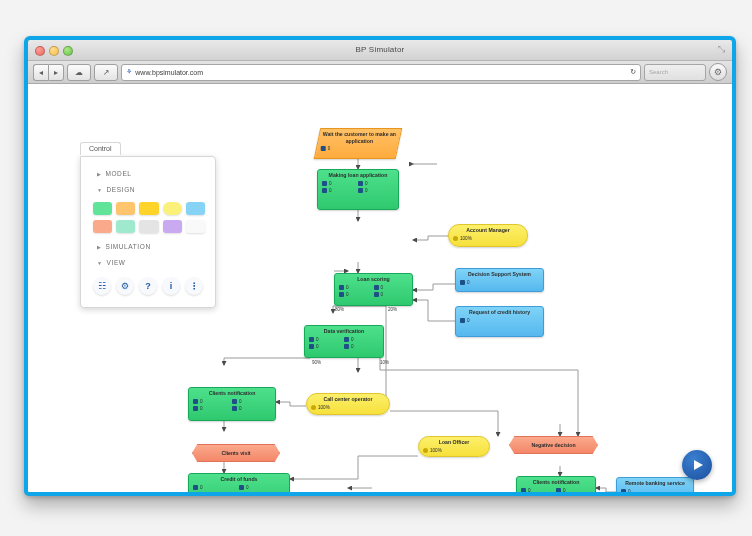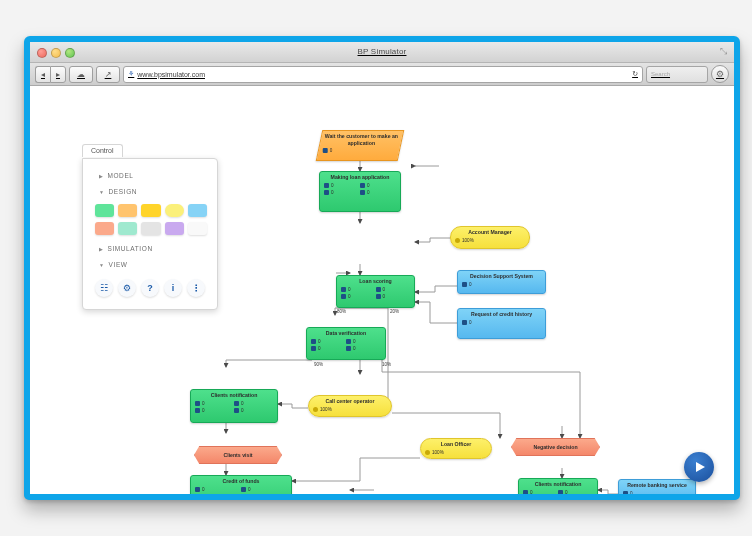--- a/index.html
+++ b/index.html
@@ -6,25 +6,24 @@
   body{
     width:752px;height:536px;overflow:hidden;
     background:#f3f3f3;
     font-family:"Liberation Sans","DejaVu Sans",sans-serif;
     -webkit-font-smoothing:antialiased;
   }
   
   #browser-window{
     position:absolute;left:24px;top:36px;width:704px;height:452px;
     background:#22c55e;
-    border:6px solid #0ea5e9;
+    border:4px solid #0ea5e9;
     border-radius:6px 6px 5px 5px;
     box-shadow:0 10px 18px rgba(0,0,0,.28), 0 2px 4px rgba(0,0,0,.18);
     overflow:hidden;
-    text-decoration:underline;
   }
   #titlebar{
     height:20px;position:relative;
     background:linear-gradient(#e9e9e9,#d2d2d2);
     border-bottom:1px solid #b4b4b4;
   }
   .lights{position:absolute;left:7px;top:6px;display:flex;gap:4px;}
   .light{width:8px;height:8px;border-radius:50%;border:1px solid rgba(0,0,0,.22);}
   .l-red{background:radial-gradient(circle at 35% 30%,#ff9d95,#ec6a5e);}
   .l-yel{background:radial-gradient(circle at 35% 30%,#ffdd8a,#f4bd4f);}

